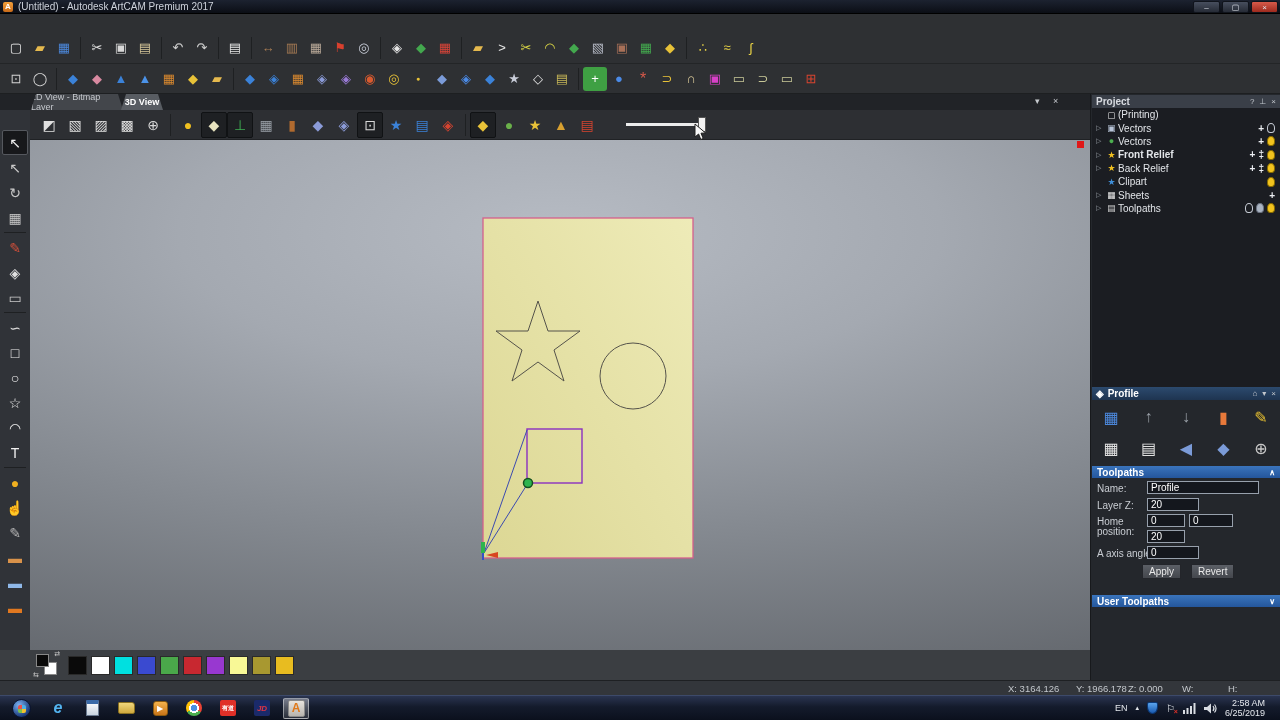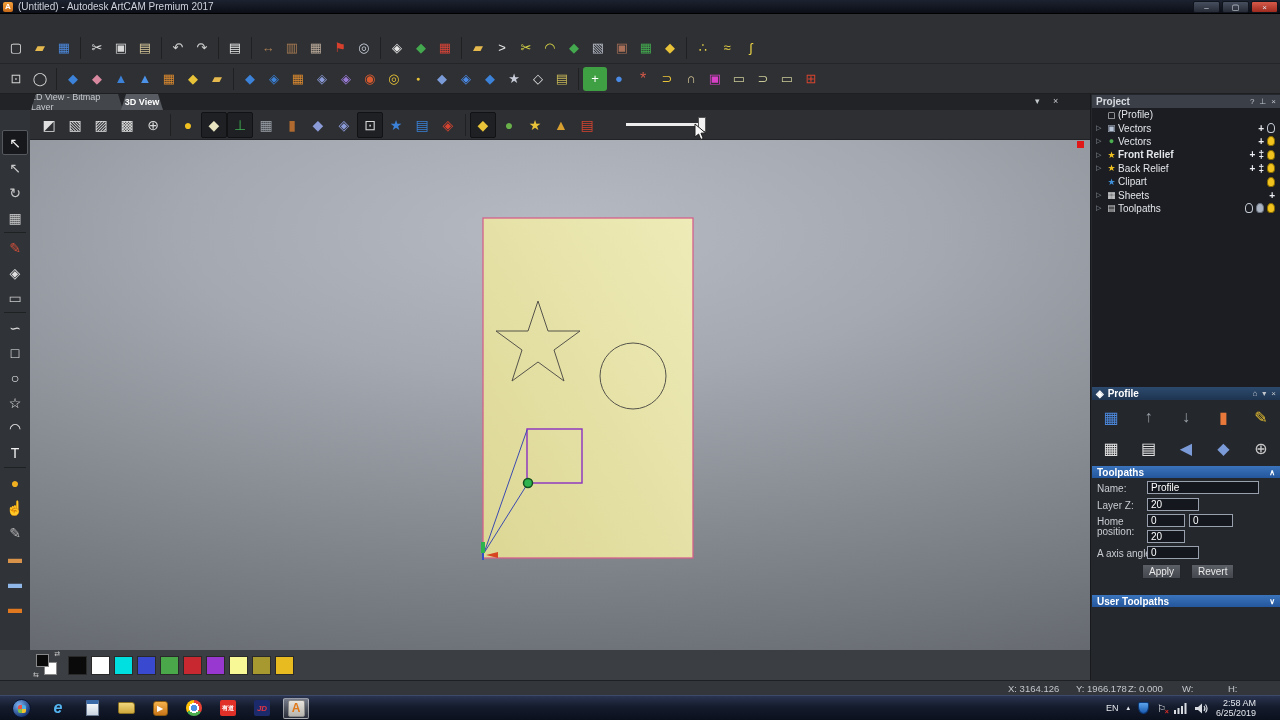--- a/index.html
+++ b/index.html
@@ -135,21 +135,21 @@
   [data-name="chrome-icon"] .tk-glyph { width:16px; height:16px; border-radius:50%;
       background:radial-gradient(circle, #4a90e2 0 3px, #fff 3px 5px, transparent 5px),
                  conic-gradient(#ea4335 0 120deg, #4caf50 120deg 240deg, #ffc107 240deg 360deg); }
   [data-name="youdao-icon"] .tk-glyph { width:16px; height:16px; border-radius:2px; background:#e03028;
       color:#fff; font-size:6px; font-weight:bold; }
   [data-name="jd-icon"] .tk-glyph { width:16px; height:16px; border-radius:2px; background:#1a2a6a;
       color:#e03444; font-size:8px; font-weight:bold; font-style:italic; }
   [data-name="artcam-icon"] .tk-glyph { width:17px; height:17px; border-radius:2px;
       background:linear-gradient(#e8e4de,#b8b4ae); color:#e07818; font-size:12px; font-weight:bold;
       border:1px solid #8a8a8a; }
-  .tray { margin-left:auto; display:flex; align-items:center; gap:8px; padding-right:24px; }
+  .tray { margin-left:auto; display:flex; align-items:center; gap:8px; padding-right:15px; }
   .tray .txt { color:#e4e7ec; font-size:9px; }
   .tray-flag { position:relative; color:#ecf0f4; font-size:10px; }
   .tray-flag .fx { position:absolute; right:-3px; bottom:-1px; color:#e03028; font-size:7px; font-weight:bold; }
   .shield { width:11px; height:12px; background:linear-gradient(#5aa4ec,#1a5ab0);
             border-radius:2px 2px 50% 50% / 2px 2px 60% 60%; border:1px solid #0c3a78; }
   .clock { text-align:right; color:#e4e7ec; font-size:9px; line-height:10px; }
 </style>
 </head>
 <body>
 
@@ -539,21 +539,21 @@
       <span class="pane-hbtns">
         <span data-name="project-help-icon">?</span>
         <span data-name="project-pin-icon">⊥</span>
         <span data-name="project-close-icon">×</span>
       </span>
     </div>
     <div id="tree" data-name="project-tree">
         <div class="trow" data-name="tree-item--untitled-">
           <span class="arr" data-name="expand-arrow-icon"></span>
           <span class="ticon" data-name="document-icon" style="color: rgb(232, 232, 232);">▢</span>
-          <span data-name="tree-item-label">(Profile)</span>
+          <span data-name="tree-item-label">(Printing)</span>
           <span class="tright"></span>
         </div>
         <div class="trow" data-name="tree-item-vectors">
           <span class="arr" data-name="expand-arrow-icon">▷</span>
           <span class="ticon" data-name="vectors-icon" style="color: rgb(184, 196, 216);">▣</span>
           <span data-name="tree-item-label">Vectors</span>
           <span class="tright">
             <span class="plus" data-name="add-item-icon">+</span>
             <span class="bulb bulb-outline" data-name="bulb-outline-icon"></span>
           </span>

